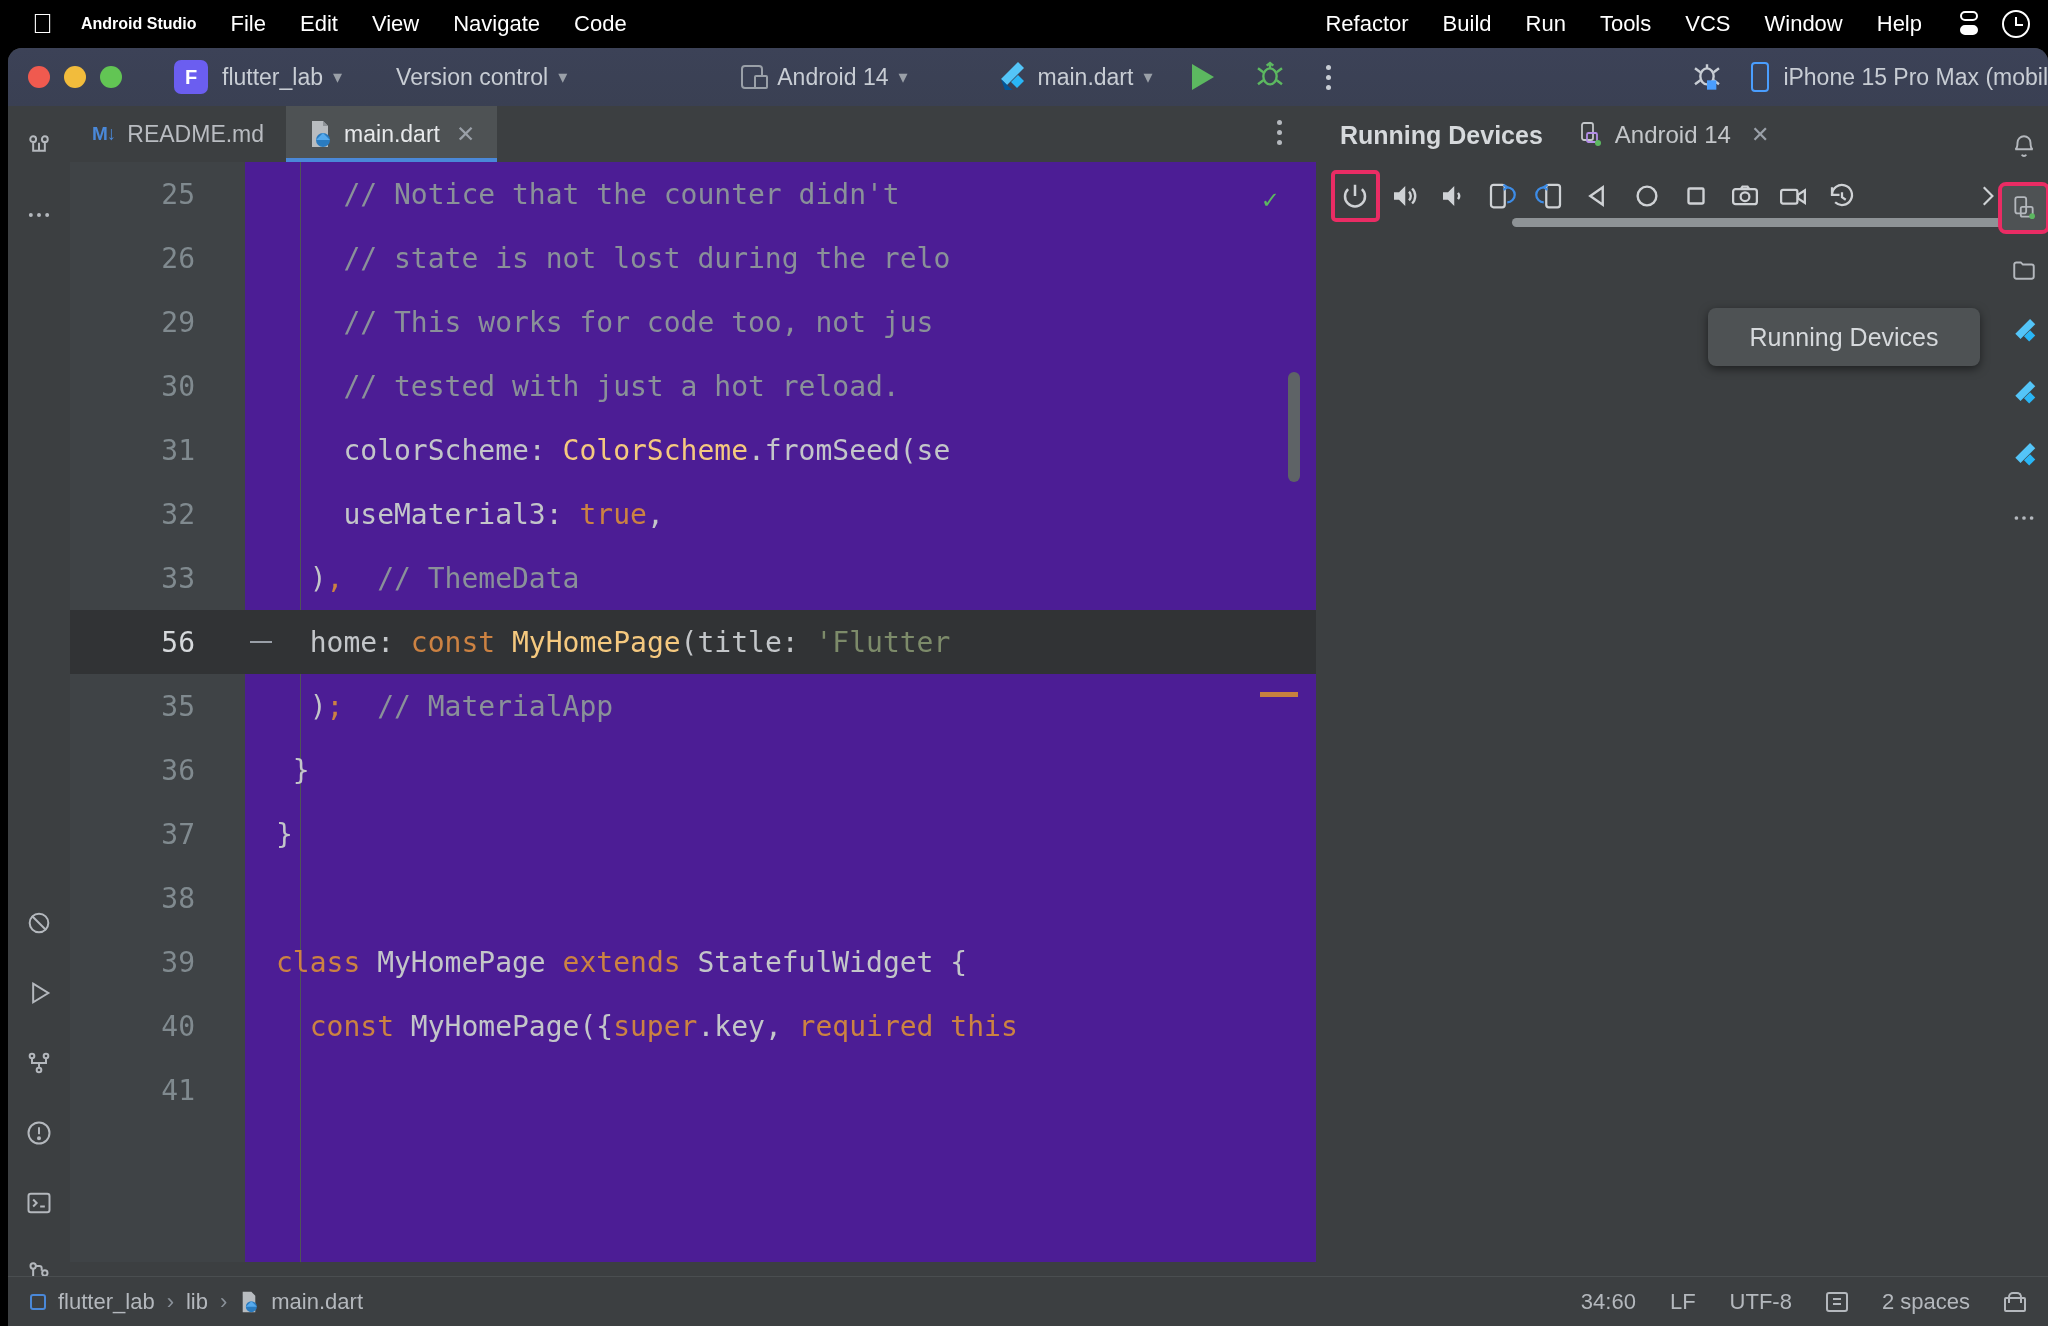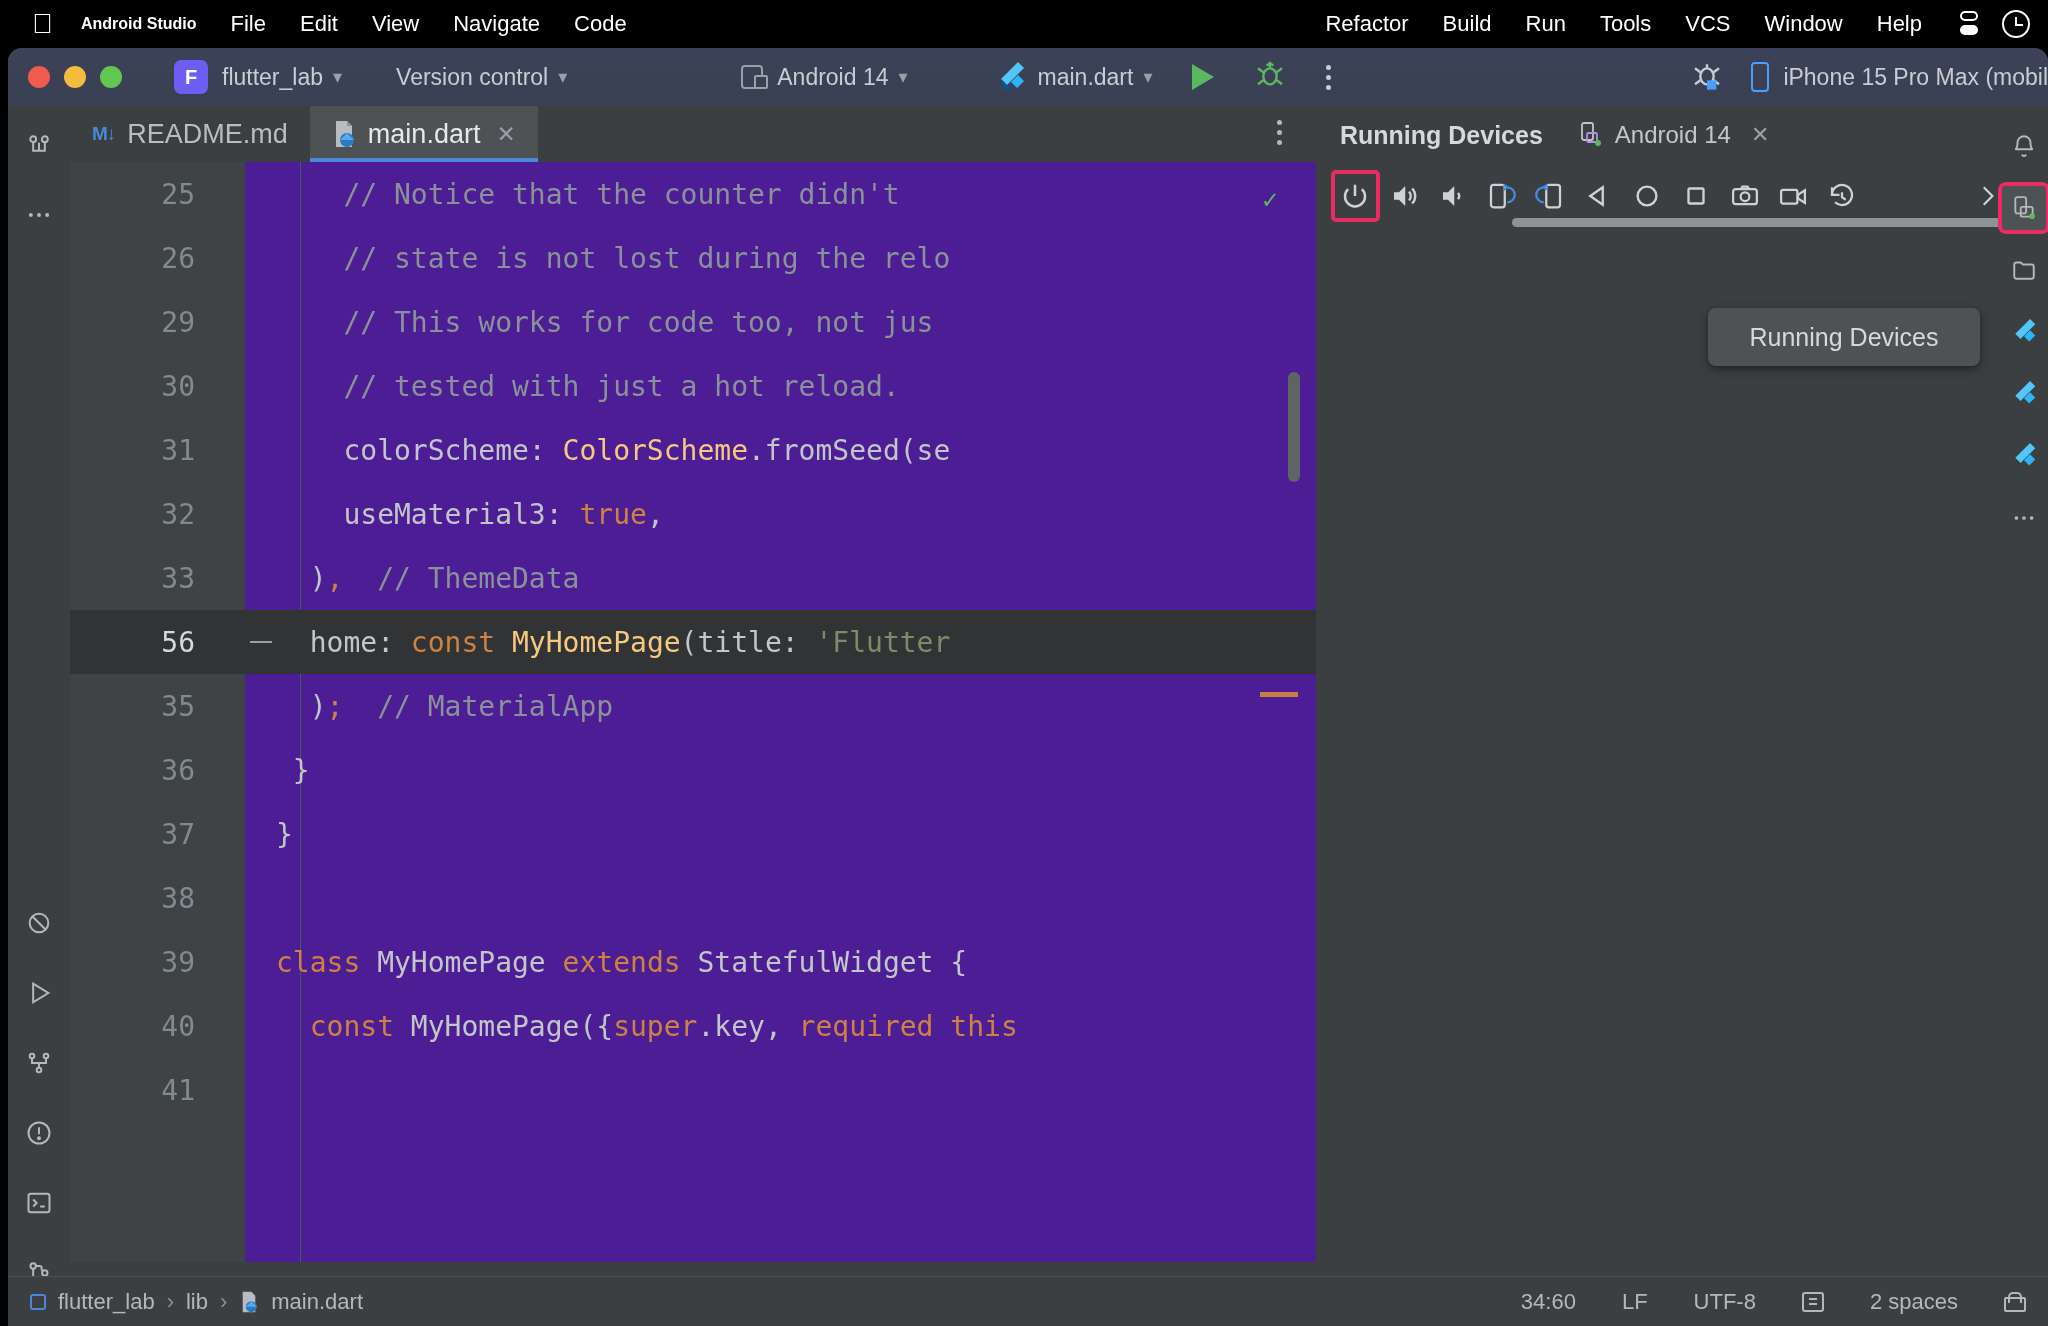--- a/index.html
+++ b/index.html
@@ -79,21 +79,21 @@
   .rail-ico { width:34px; height:34px; color:#b4b8bd; display:flex; align-items:center; justify-content:center; margin-bottom:36px; }
   .rail-ico svg { display:block; }
   .rail-spacer { flex:1 1 auto; }
 
   
   .tabbar {
     position:absolute; left:62px; top:58px; width:1246px; height:56px;
     background:#3c3f41; display:flex; align-items:stretch;
   }
   .tab { display:flex; align-items:center; padding:0 22px; gap:12px; position:relative; cursor:default;}
-  .tab .tlabel { font-size:27px; color:#b9bcc1; white-space:nowrap; }
+  .tab .tlabel { font-size:23px; color:#b9bcc1; white-space:nowrap; }
   .tab.active { background:#4e5254; }
   .tab.active .tlabel { color:#e6e8ea; }
   .tab.active::after { content:""; position:absolute; left:0; right:0; bottom:0; height:4px; background:#4a88d8; }
   .md-ico { color:#4a88d8; font-weight:bold; font-size:19px; letter-spacing:-1px;}
   .dart-ico { width:24px;height:28px; position:relative; }
   .tab-x { color:#9aa0a8; font-size:23px; margin-left:4px; }
   .tab-kebab { position:absolute; right:34px; top:14px; display:flex; flex-direction:column; gap:5px; }
   .tab-kebab span{width:5px;height:5px;border-radius:50%;background:#b4b8bd;display:block;}
 
   
@@ -157,21 +157,21 @@
   .rrail-ico svg{display:block;}
 
   
   .statusbar {
     position:absolute; left:0; bottom:0; width:100%; height:50px; background:#3c3f41;
     display:flex; align-items:center; color:#b4b8bd; font-size:22px; border-top:1px solid #4a4e50;
   }
   .bc { display:flex; align-items:center; gap:12px; margin-left:22px; }
   .bc .sep { color:#8a9199; }
   .bc-ico { width:16px;height:16px;border:2px solid #4a88d8;border-radius:3px; }
-  .st-right { margin-left:auto; display:flex; align-items:center; gap:46px; margin-right:26px; }
+  .st-right { margin-left:auto; display:flex; align-items:center; gap:34px; margin-right:26px; }
   .lock-ico { width:18px;height:20px;position:relative; }
   .lock-ico::before{content:"";position:absolute;left:0;bottom:0;width:18px;height:11px;border:2px solid #b4b8bd;border-radius:2px;}
   .lock-ico::after{content:"";position:absolute;left:4px;top:0;width:10px;height:9px;border:2px solid #b4b8bd;border-bottom:none;border-radius:5px 5px 0 0;}
   .wrap-ico { width:22px;height:20px;border:2px solid #b4b8bd;border-radius:3px;position:relative; }
   .wrap-ico::after{content:"";position:absolute;left:5px;top:4px;width:8px;height:2px;background:#b4b8bd;box-shadow:0 5px 0 #b4b8bd;}
 </style>
 </head>
 <body>
 
 <div id="root">

